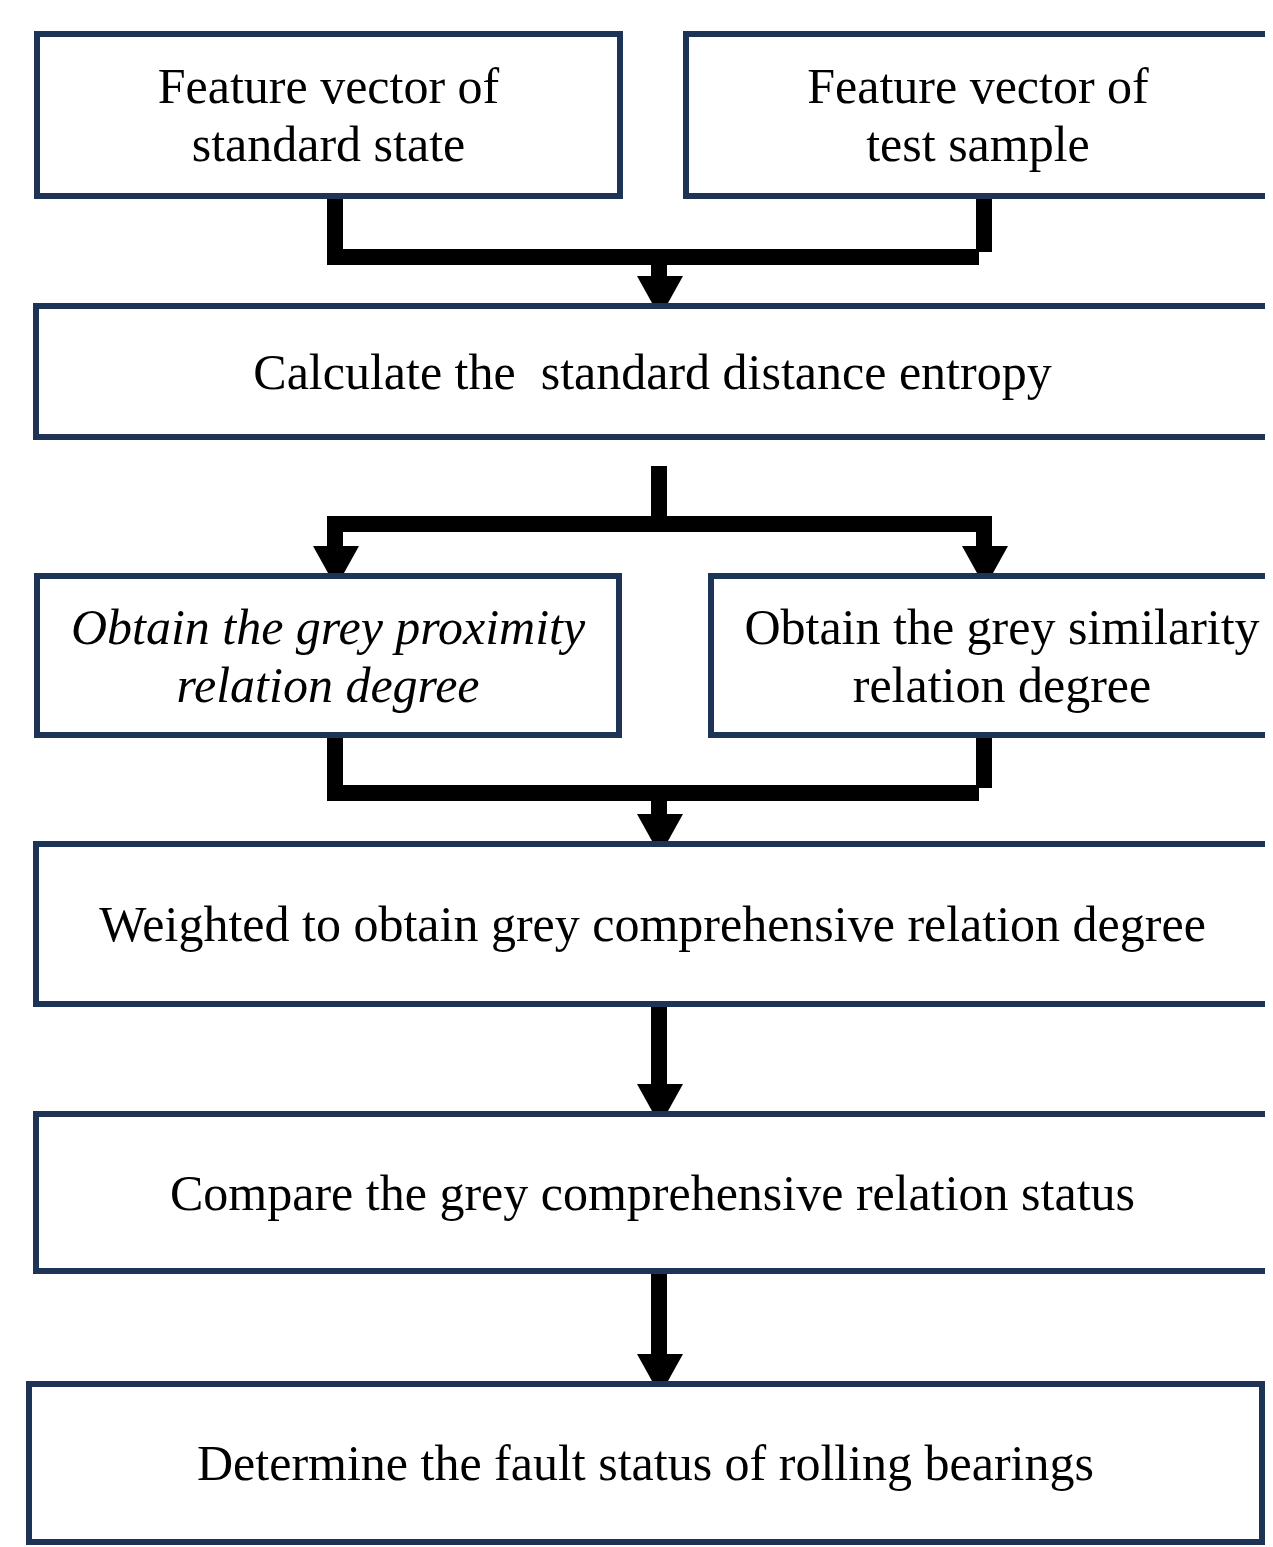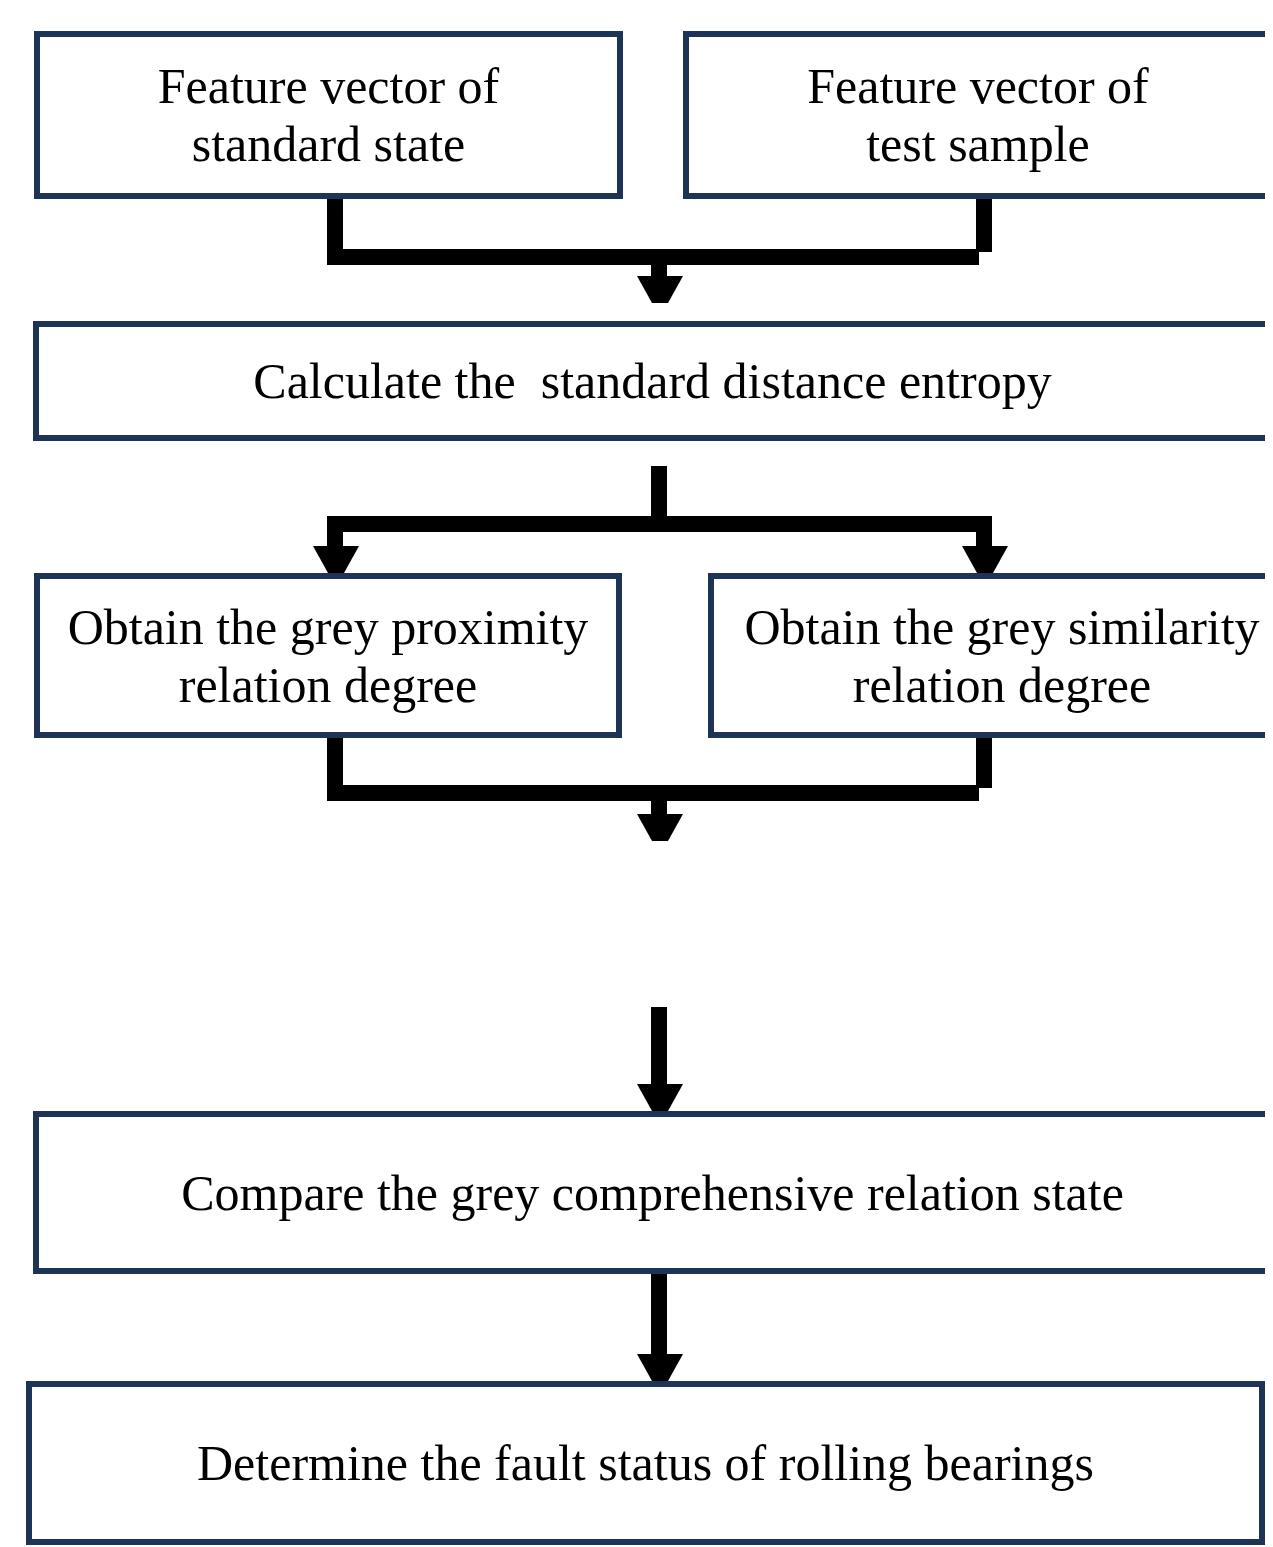--- a/index.html
+++ b/index.html
@@ -41,22 +41,22 @@
     position: absolute;
     width: 0;
     height: 0;
     border-left: 15px solid transparent;
     border-right: 15px solid transparent;
     border-top: 27px solid var(--line);
   }
   
   .n-feature-standard { left: 18px;  top: 15px;   width: 589px;  height: 168px; }
   .n-feature-test     { left: 667px; top: 15px;   width: 590px;  height: 168px; }
-  .n-entropy          { left: 17px;  top: 305px;  width: 1239px; height: 120px; }
-  .n-proximity        { left: 18px;  top: 557px;  width: 588px;  height: 165px; }
+  .n-entropy          { left: 17px;  top: 287px;  width: 1239px; height: 137px; }
+  .n-proximity        { left: 18px;  top: 557px;  width: 588px;  height: 165px; font-style: italic; }
   .n-similarity       { left: 692px; top: 557px;  width: 588px;  height: 165px; }
   .n-weighted         { left: 17px;  top: 825px;  width: 1239px; height: 166px; }
   .n-compare          { left: 17px;  top: 1095px; width: 1239px; height: 163px; }
   .n-determine        { left: 10px;  top: 1365px; width: 1239px; height: 164px; }
   
   .c-m1-stub-left     { left: 311px; top: 183px; width: 3px;   height: 53px; }
   .c-m1-stub-right    { left: 960px; top: 183px; width: 3px;   height: 53px; }
   .c-m1-hline         { left: 311px; top: 233px; width: 652px; height: 3px; }
   .c-m1-stem          { left: 635px; top: 233px; width: 3px;   height: 30px; }
   .a-m1               { left: 621px; top: 260px; }
@@ -119,26 +119,29 @@
     <span>Obtain the grey similarity
 relation degree</span>
   </div>
 
   <div class="line c-m2-stub-left"></div>
   <div class="line c-m2-stub-right"></div>
   <div class="line c-m2-hline"></div>
   <div class="line c-m2-stem"></div>
   <div class="arrowhead a-m2"></div>
 
+  <div class="box n-weighted">
+    <span>Weighted to obtain grey comprehensive relation degree</span>
+  </div>
 
   <div class="line c-wc-stem"></div>
   <div class="arrowhead a-wc"></div>
 
   <div class="box n-compare">
-    <span>Compare the grey comprehensive relation state</span>
+    <span>Compare the grey comprehensive relation status</span>
   </div>
 
   <div class="line c-cd-stem"></div>
   <div class="arrowhead a-cd"></div>
 
   <div class="box n-determine">
     <span>Determine the fault status of rolling bearings</span>
   </div>
 
 </div>

